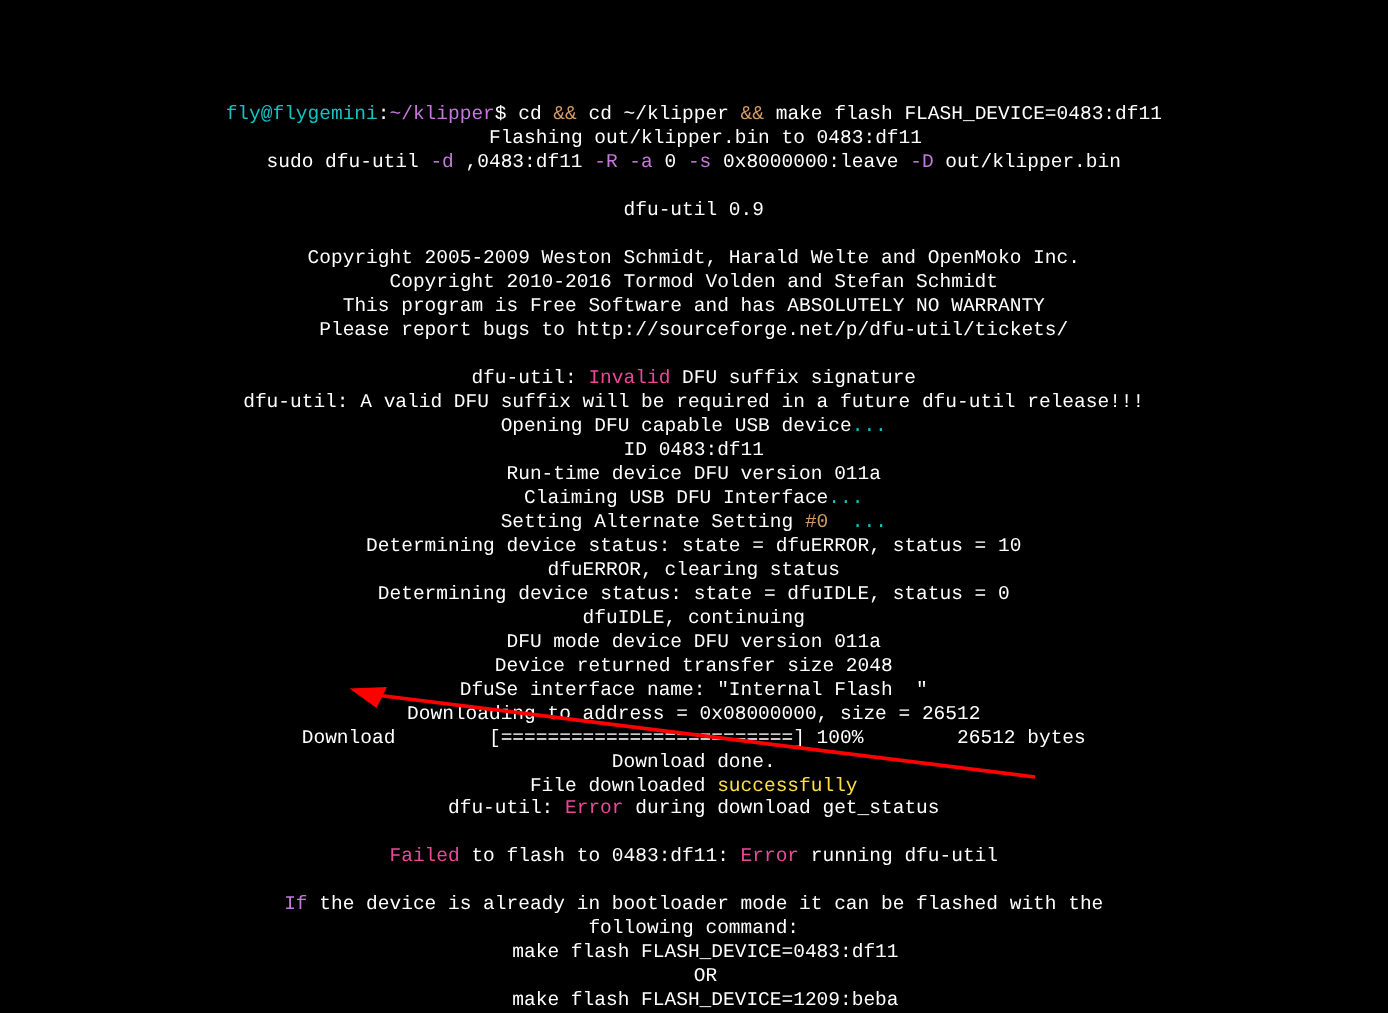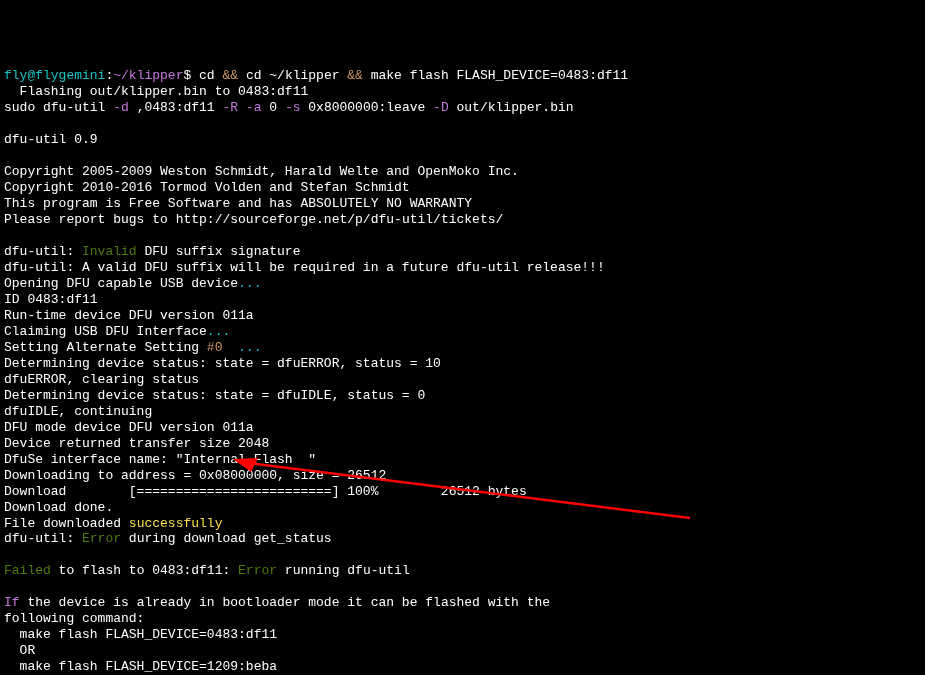--- a/index.html
+++ b/index.html
@@ -15,25 +15,26 @@
       color: #fff;
       padding: 4px;
       width: 925px;
       height: 675px;
       overflow: hidden;
       white-space: pre;
       position: relative;
     }
     .terminal {
       position: relative;
+      text-align: center;
     }
     .white { color: #fff; }
     .cyan { color: #16c2c2; }
     .purple { color: #c678dd; }
-    .red { color: #4d7c0f; }
+    .red { color: #ec4899; }
     .yellow { color: #d19a66; }
     .green { color: #fde047; }
     .underline { }
     .arrow-svg {
       position: absolute;
       pointer-events: none;
       z-index: 10;
     }
   </style>
 </head>

